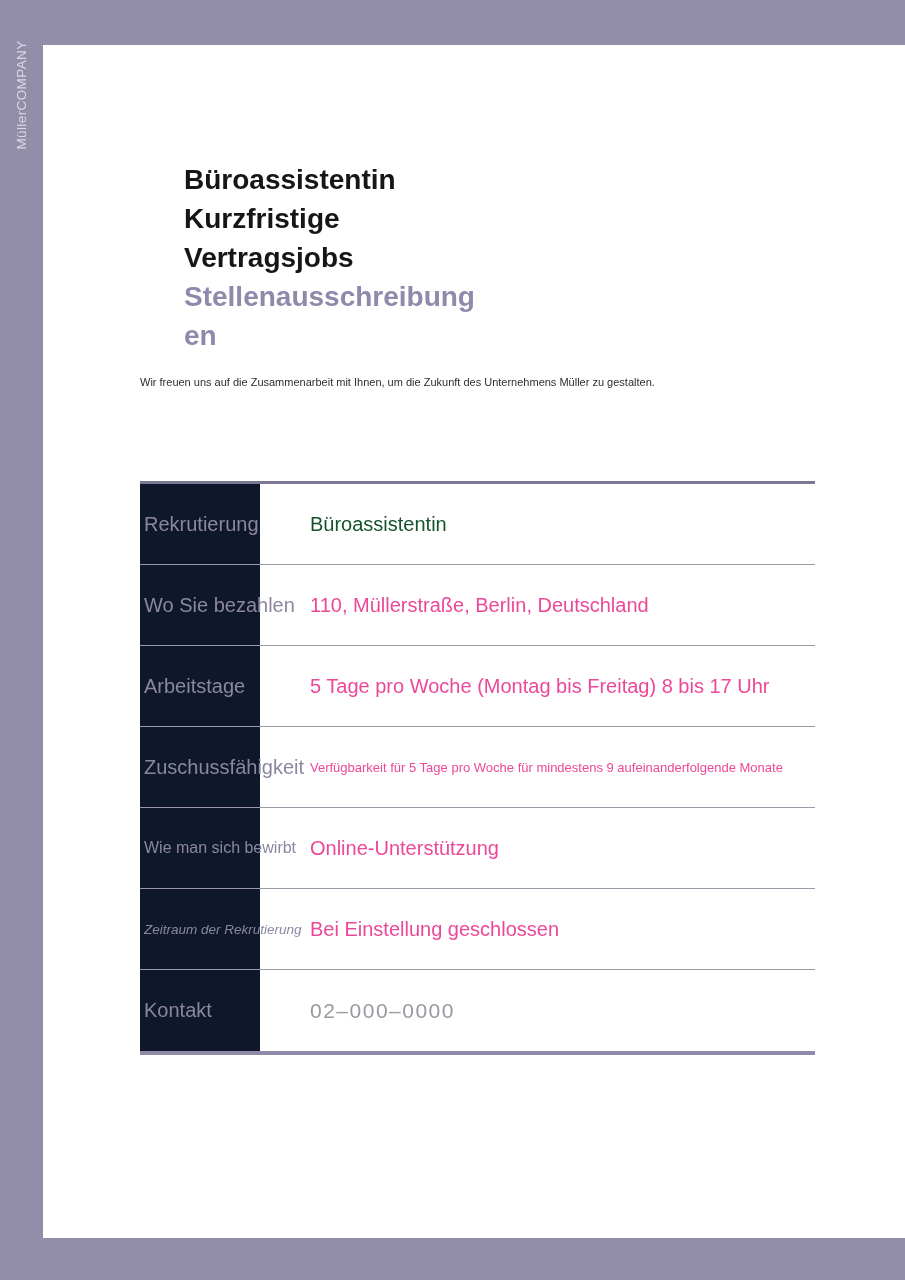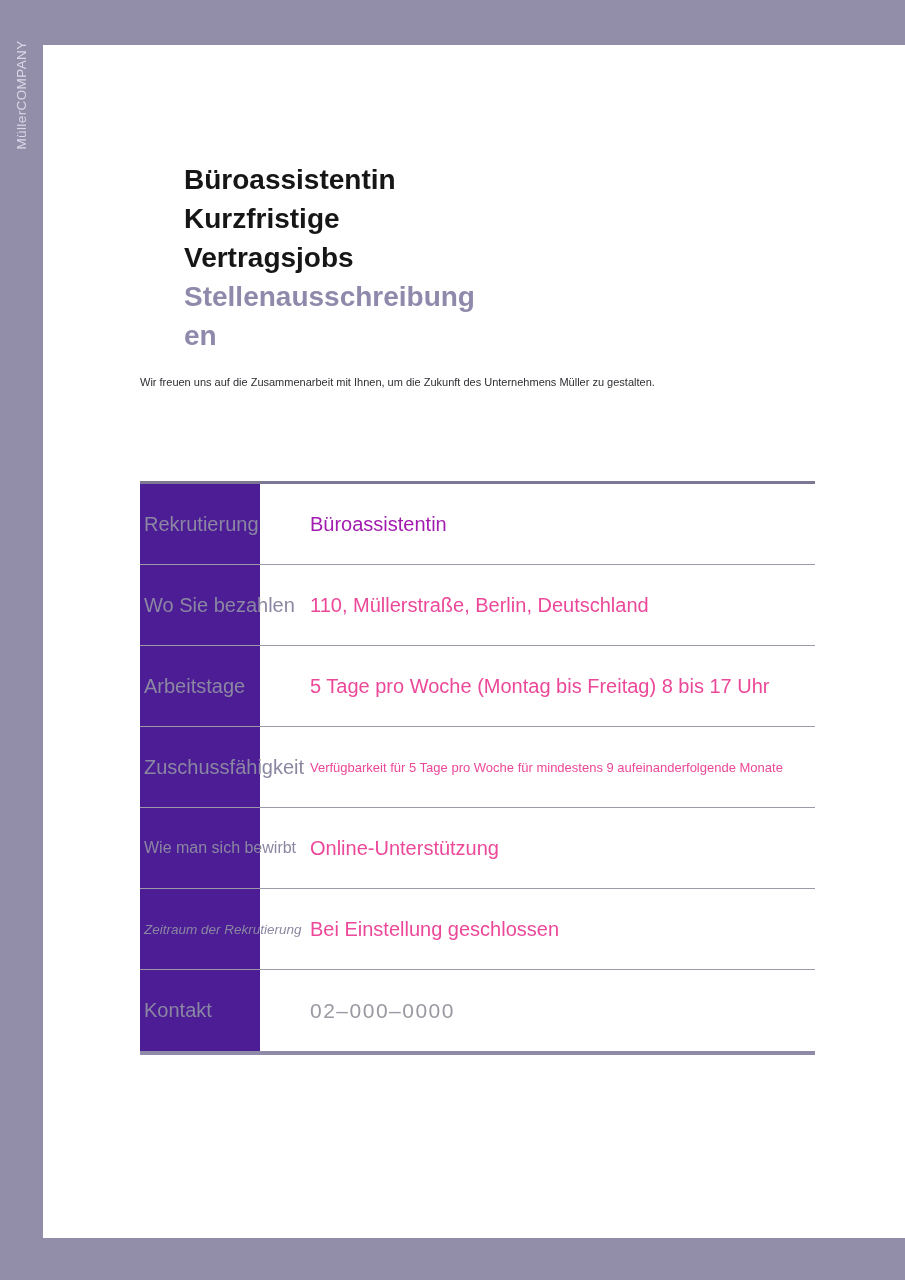--- a/index.html
+++ b/index.html
@@ -53,34 +53,34 @@
   }
   .row {
     display:flex; align-items:stretch;
     height:81px;
   }
   .row:not(:last-child) { border-bottom:1px solid #9C9AA6; }
 
   .cell-label {
     flex:0 0 120px; width:120px;
     display:flex; align-items:center;
-    background:#4c1d95;
+    background:#0f172a;
     padding-left:4px;
     font-size:20px; color:#8B87A2;
     white-space:nowrap; overflow:visible;
   }
   .cell-value {
     display:flex; align-items:center;
     margin-left:50px;
     font-size:20px; color:#ec4899;
     white-space:nowrap;
   }
 
   
-  .r0 .cell-value { color:#a21caf; }
+  .r0 .cell-value { color:#14532d; }
   .r3 .cell-label { font-size:15px; }
   .r4 .cell-value { font-size:13px; }
   .r5 .cell-label { font-size:16px; }
   .r6 .cell-label { font-size:13.5px;font-style:italic; }
   .r7 .cell-value { font-size:21px; color:#9A98A1; letter-spacing:1.5px; }
 </style>
 </head>
 <body>
 
 <div class="frame-top"></div>

